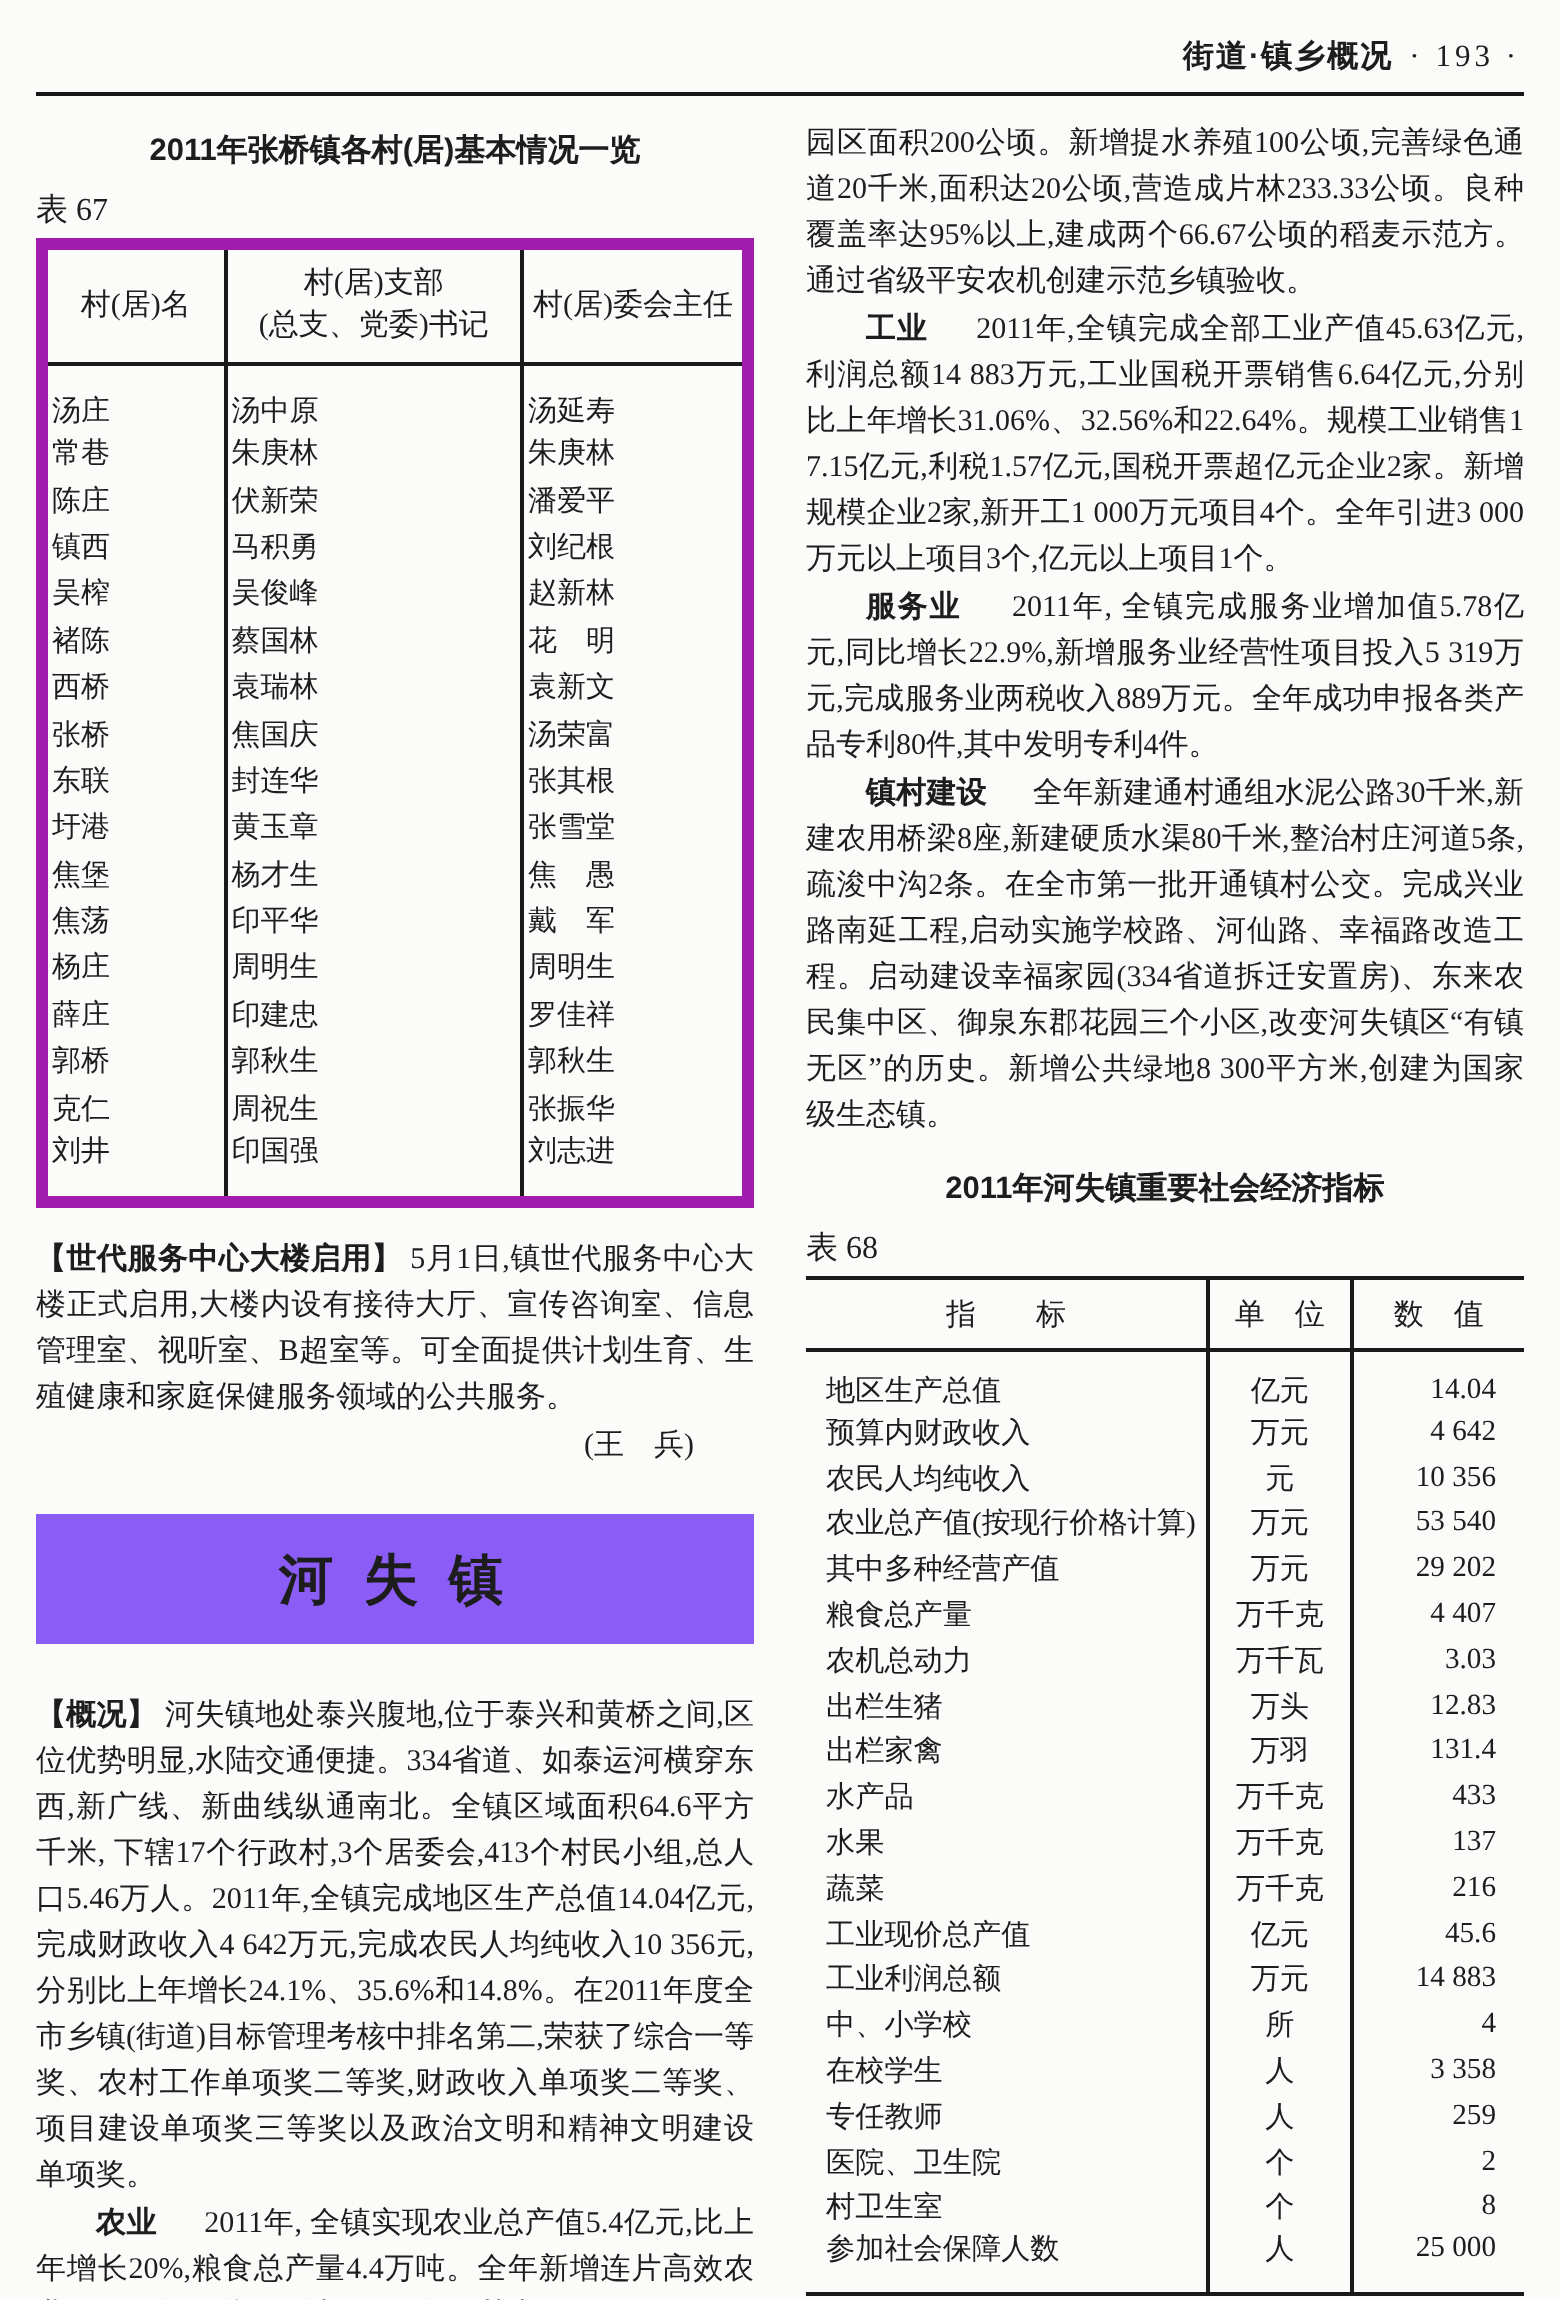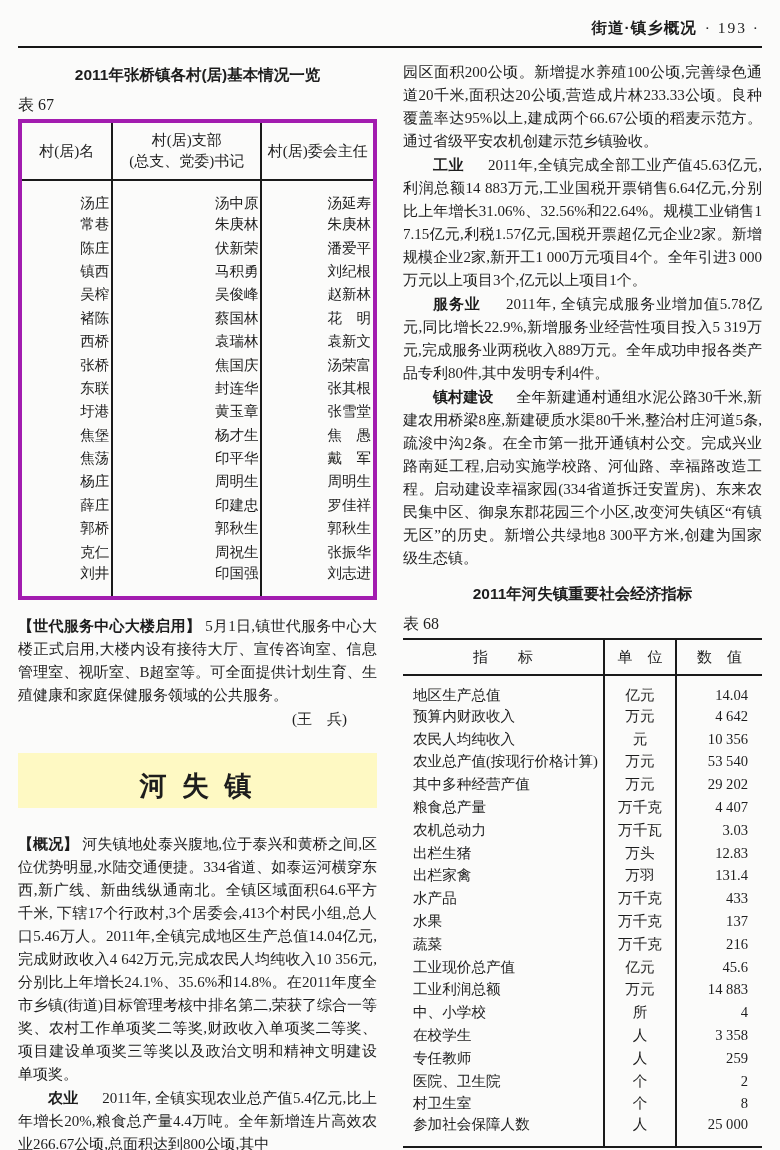--- a/index.html
+++ b/index.html
@@ -46,41 +46,41 @@
 
   
   .tbl-title {
     text-align: center; font-family: "Liberation Sans", sans-serif;
     font-weight: bold; font-size: 15.5px; margin-top: 4px;
   }
   .tbl-label { font-size: 16px; margin: 9px 0 3px 0; }
 
   
   table { border-collapse: collapse; width: 100%; }
-  .t67 { border: 4px solid #a21caf; }
+  .t67 { border: 6px solid #a21caf; }
   .t67 th {
     font-weight: normal; font-size: 15px; text-align: center;
     padding: 7px 2px; line-height: 21px;
     border-bottom: 2px solid #1a1a1a; border-right: 2px solid #1a1a1a;
   }
   .t67 th:last-child, .t67 td:last-child { border-right: none; }
   .t67 col.c1 { width: 26%; } .t67 col.c2 { width: 42%; } .t67 col.c3 { width: 32%; }
   .t67 td {
-    font-size: 14.5px; height: 23.4px; text-align: right;
+    font-size: 14.5px; height: 23.4px; text-align: left;
     border-right: 2px solid #1a1a1a; padding: 0 2px;
   }
   .t67 tbody tr:first-child td { padding-top: 13px; }
   .t67 tbody tr:last-child td { padding-bottom: 13px; }
 
   
   .town-banner {
     margin-top: 22px;
-    background: #fef9c3;
+    background: #8b5cf6;
     text-align: center;
-    padding: 15px 0 4px 0;
+    padding: 15px 0 14px 0;
     font-family: "Liberation Sans", sans-serif;
     font-weight: bold; font-size: 27px; letter-spacing: 4px;
   }
 
   
   .t68 { border-top: 2.5px solid #1a1a1a; border-bottom: 2.5px solid #1a1a1a; }
   .t68 th {
     font-weight: normal; font-size: 15px; text-align: center;
     padding: 8px 0 7px 0;
     border-bottom: 2px solid #1a1a1a; border-right: 2px solid #1a1a1a;

